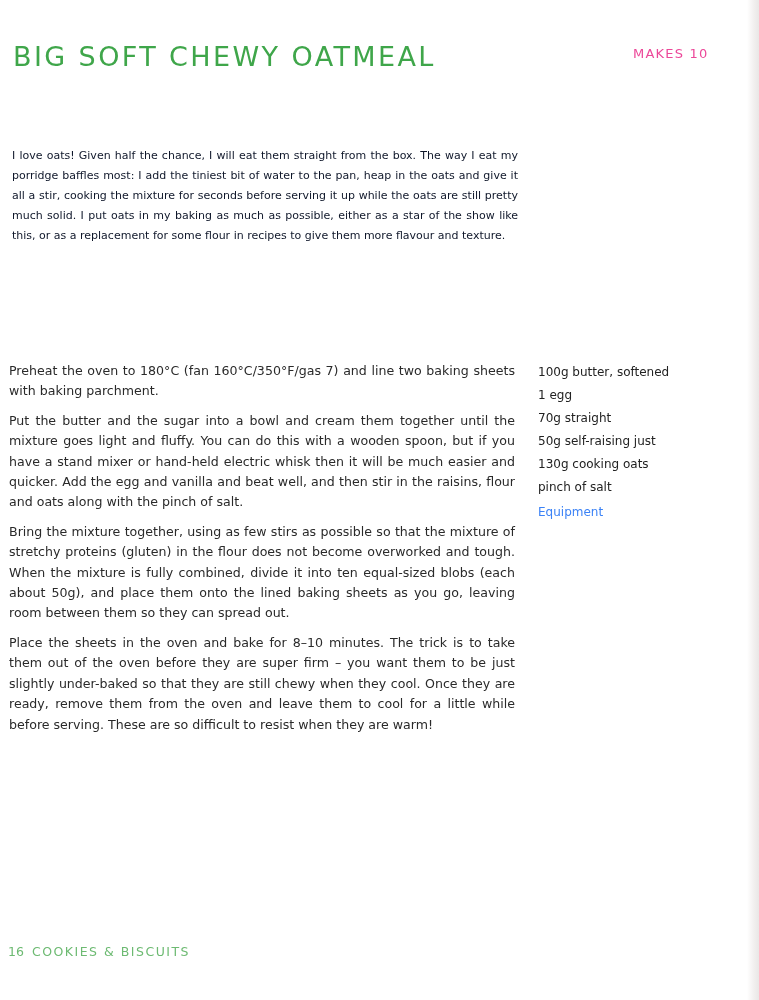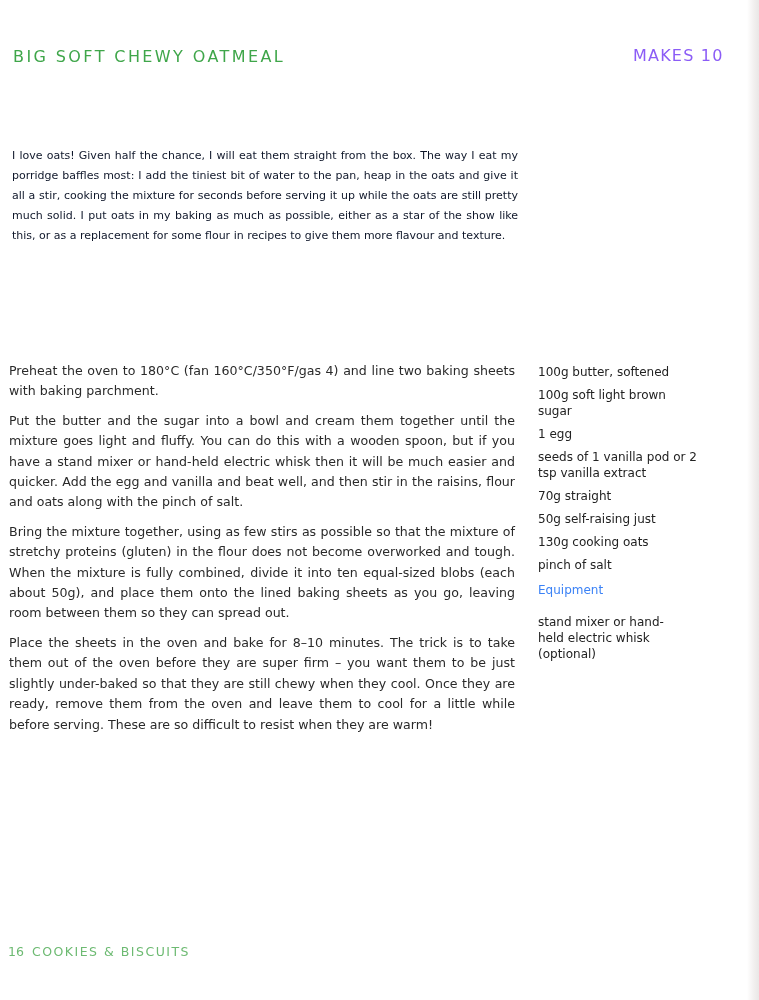--- a/index.html
+++ b/index.html
@@ -10,26 +10,26 @@
       color: #2a2a2a;
     }
     .gutter {
       position: absolute; top: 0; right: 0; width: 12px; height: 1000px;
       background: linear-gradient(to right, #ffffff 0%, #f1efee 60%, #e9e7e6 100%);
     }
     .title {
       position: absolute; left: 13px; top: 42px; width: 460px;
       color: #3fa64a;
       font-family: "DejaVu Sans", sans-serif;
-      font-size: 16px; letter-spacing: 2.4px; line-height: 29px;
+      font-size: 27px; letter-spacing: 2.4px; line-height: 29px;
       text-transform: uppercase; font-weight: normal;
     }
     .makes {
       position: absolute; left: 633px; top: 46px;
-      font-size: 16px; letter-spacing: 1.2px; color: #8b5cf6;
+      font-size: 13px; letter-spacing: 1.2px; color: #ec4899;
       text-transform: uppercase;
     }
     .intro {
       position: absolute; left: 12px; top: 146px; width: 506px;
       font-size: 11px; line-height: 20px; color: #0f172a;
       text-align: justify;
     }
     .method {
       position: absolute; left: 9px; top: 361px; width: 506px;
       font-size: 12.6px; line-height: 20.4px; color: #2a2a2a;
@@ -55,34 +55,31 @@
 
 <h1 class="title" style="margin:0;">
   <div>BIG SOFT CHEWY OATMEAL</div>
 </h1>
 
 <div class="makes">MAKES 10</div>
 
 <p class="intro" style="margin:0;">I love oats! Given half the chance, I will eat them straight from the box. The way I eat my porridge baffles most: I add the tiniest bit of water to the pan, heap in the oats and give it all a stir, cooking the mixture for seconds before serving it up while the oats are still pretty much solid. I put oats in my baking as much as possible, either as a star of the show like this, or as a replacement for some flour in recipes to give them more flavour and texture.</p>
 
 <div class="method">
-  <p>Preheat the oven to 180°C (fan 160°C/350°F/gas 4) and line two baking sheets with baking parchment.</p>
+  <p>Preheat the oven to 180°C (fan 160°C/350°F/gas 7) and line two baking sheets with baking parchment.</p>
   <p>Put the butter and the sugar into a bowl and cream them together until the mixture goes light and fluffy. You can do this with a wooden spoon, but if you have a stand mixer or hand-held electric whisk then it will be much easier and quicker. Add the egg and vanilla and beat well, and then stir in the raisins, flour and oats along with the pinch of salt.</p>
   <p>Bring the mixture together, using as few stirs as possible so that the mixture of stretchy proteins (gluten) in the flour does not become overworked and tough. When the mixture is fully combined, divide it into ten equal-sized blobs (each about 50g), and place them onto the lined baking sheets as you go, leaving room between them so they can spread out.</p>
   <p>Place the sheets in the oven and bake for 8–10 minutes. The trick is to take them out of the oven before they are super firm – you want them to be just slightly under-baked so that they are still chewy when they cool. Once they are ready, remove them from the oven and leave them to cool for a little while before serving. These are so difficult to resist when they are warm!</p>
 </div>
 
 <div class="ingredients">
   <div class="item">100g butter, softened</div>
-  <div class="item" style="width:140px;">100g soft light brown sugar</div>
   <div class="item">1 egg</div>
-  <div class="item" style="width:160px;">seeds of 1 vanilla pod or 2 tsp vanilla extract</div>
   <div class="item">70g straight</div>
   <div class="item">50g self-raising just</div>
   <div class="item">130g cooking oats</div>
   <div class="item">pinch of salt</div>
   <div class="equip-heading">Equipment</div>
-  <div class="item" style="width:140px;">stand mixer or hand-held electric whisk (optional)</div>
 </div>
 
 <div class="footer">
   <span class="num">16</span><span>COOKIES &amp; BISCUITS</span>
 </div>
 
 </body></html>

